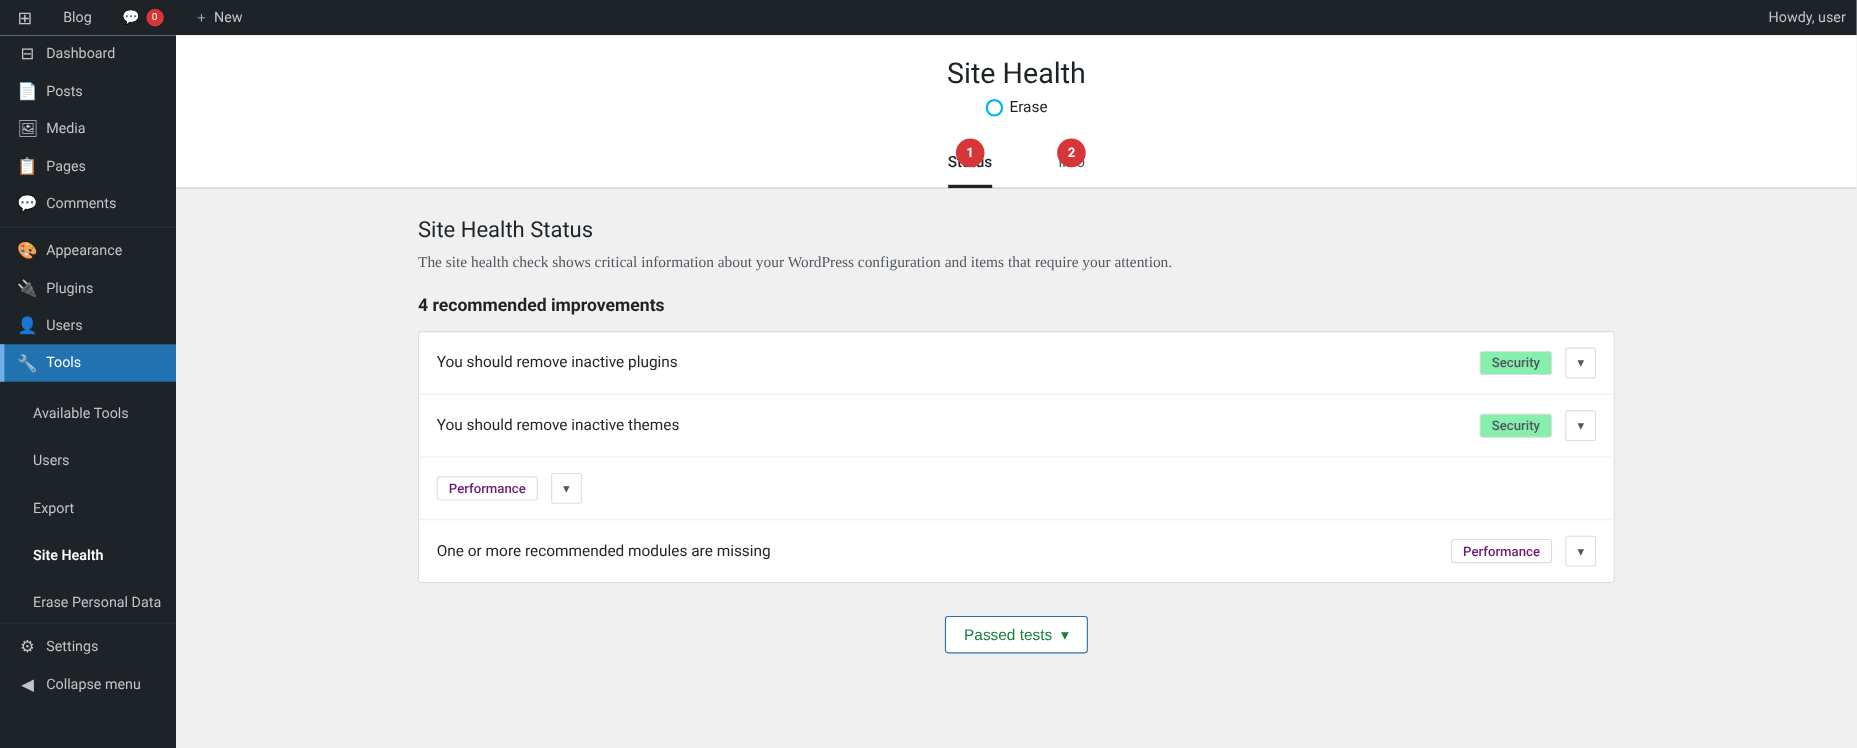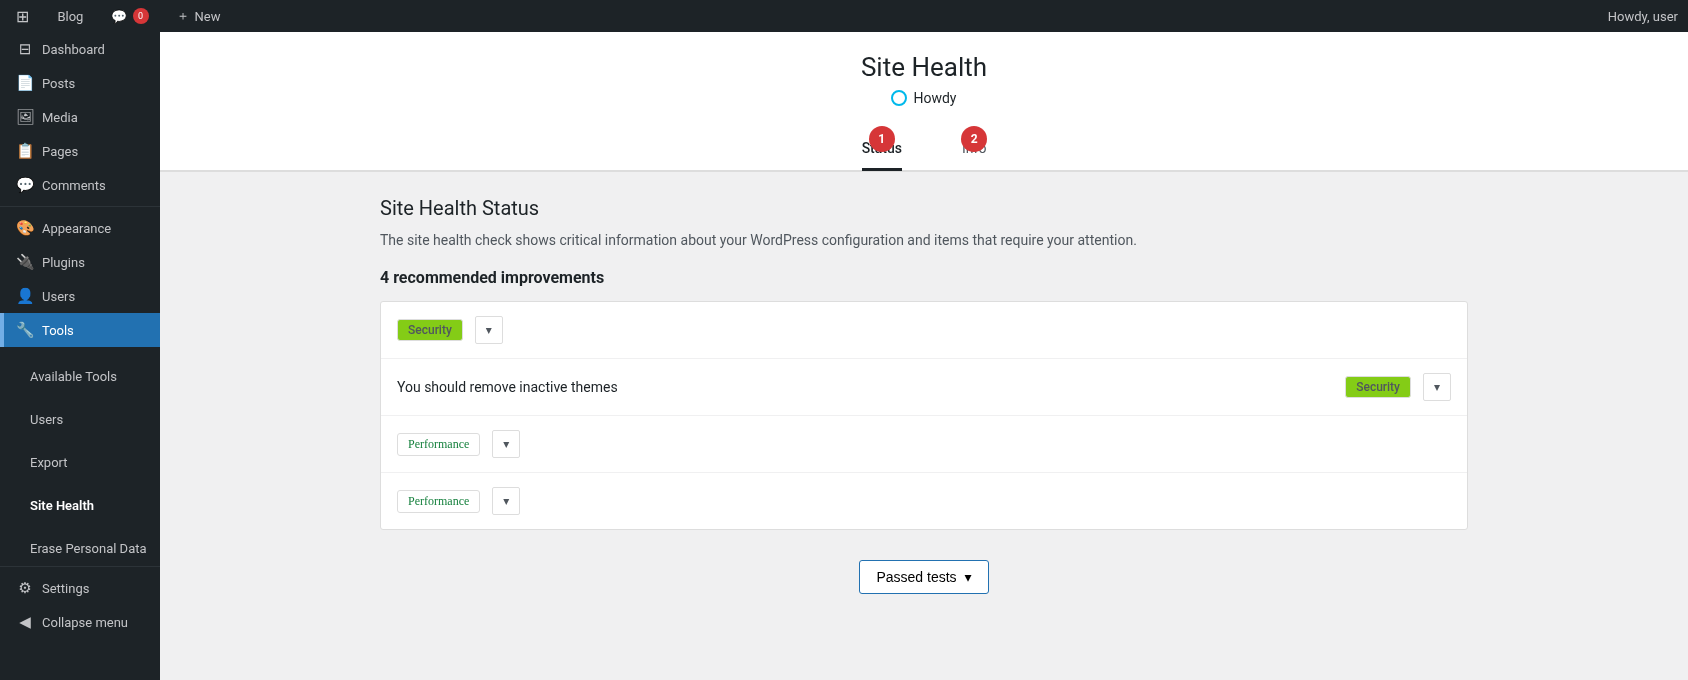--- a/index.html
+++ b/index.html
@@ -179,20 +179,21 @@
     .section-title {
       font-size: 20px;
       font-weight: 400;
       color: #1d2327;
       margin-bottom: 12px;
     }
     .section-desc {
       color: #50575e;
       font-size: 14px;
       margin-bottom: 20px;
+      font-family: Liberation Serif, serif;
     }
     .improvements-heading {
       font-size: 16px;
       font-weight: 700;
       color: #1d2327;
       margin-bottom: 14px;
     }
 
     
     .accordion {
@@ -214,29 +215,28 @@
       font-size: 14px;
       color: #1d2327;
     }
     .badge {
       padding: 3px 10px;
       border-radius: 3px;
       font-size: 12px;
       font-weight: 500;
     }
     .badge-security {
-      background: #84cc16;
+      background: #86efac;
       border: 1px solid #ddd;
       color: #50575e;
     }
     .badge-performance {
       background: #fff;
       border: 1px solid #ddd;
-      color: #15803d;
-      font-family: Liberation Serif, serif;
+      color: #701a75;
     }
     .chevron-btn {
       width: 28px;
       height: 28px;
       border: 1px solid #ddd;
       border-radius: 2px;
       background: #fff;
       cursor: pointer;
       display: flex;
       align-items: center;
@@ -247,21 +247,21 @@
 
     
     .passed-tests-row {
       text-align: center;
       margin-top: 30px;
       margin-bottom: 30px;
     }
     .passed-tests-btn {
       background: #fff;
       border: 1px solid #2271b1;
-      color: #000000;
+      color: #15803d;
       padding: 8px 16px;
       border-radius: 3px;
       cursor: pointer;
       font-size: 14px;
       display: inline-flex;
       align-items: center;
       gap: 8px;
     }
 
     
@@ -354,21 +354,21 @@
       <span>Collapse menu</span>
     </div>
   </div>
 
   <div class="content-area">
 
     <div class="page-header">
       <h1 class="page-title">Site Health</h1>
       <div class="status-indicator">
         <div class="status-circle"></div>
-        <span class="status-text">Howdy</span>
+        <span class="status-text">Erase</span>
       </div>
 
       <div class="tabs-bar">
         <div class="tab active">
           <div class="tab-wrapper">
             <div class="tab-dot"></div>
             <span>Status</span>
             <div class="tab-number">1</div>
           </div>
         </div>
@@ -383,36 +383,38 @@
     </div>
 
     <div class="main-content">
       <h2 class="section-title">Site Health Status</h2>
       <p class="section-desc">The site health check shows critical information about your WordPress configuration and items that require your attention.</p>
       <p class="improvements-heading">4 recommended improvements</p>
 
       <div class="accordion">
 
         <div class="accordion-item">
+          <span class="accordion-label">You should remove inactive plugins</span>
           <span class="badge badge-security">Security</span>
           <button class="chevron-btn">▾</button>
         </div>
 
         <div class="accordion-item">
           <span class="accordion-label">You should remove inactive themes</span>
           <span class="badge badge-security">Security</span>
           <button class="chevron-btn">▾</button>
         </div>
 
         <div class="accordion-item">
           <span class="badge badge-performance">Performance</span>
           <button class="chevron-btn">▾</button>
         </div>
 
         <div class="accordion-item">
+          <span class="accordion-label">One or more recommended modules are missing</span>
           <span class="badge badge-performance">Performance</span>
           <button class="chevron-btn">▾</button>
         </div>
 
       </div>
 
       <div class="passed-tests-row">
         <button class="passed-tests-btn">
           <span>Passed tests</span>
           <span>▾</span>

